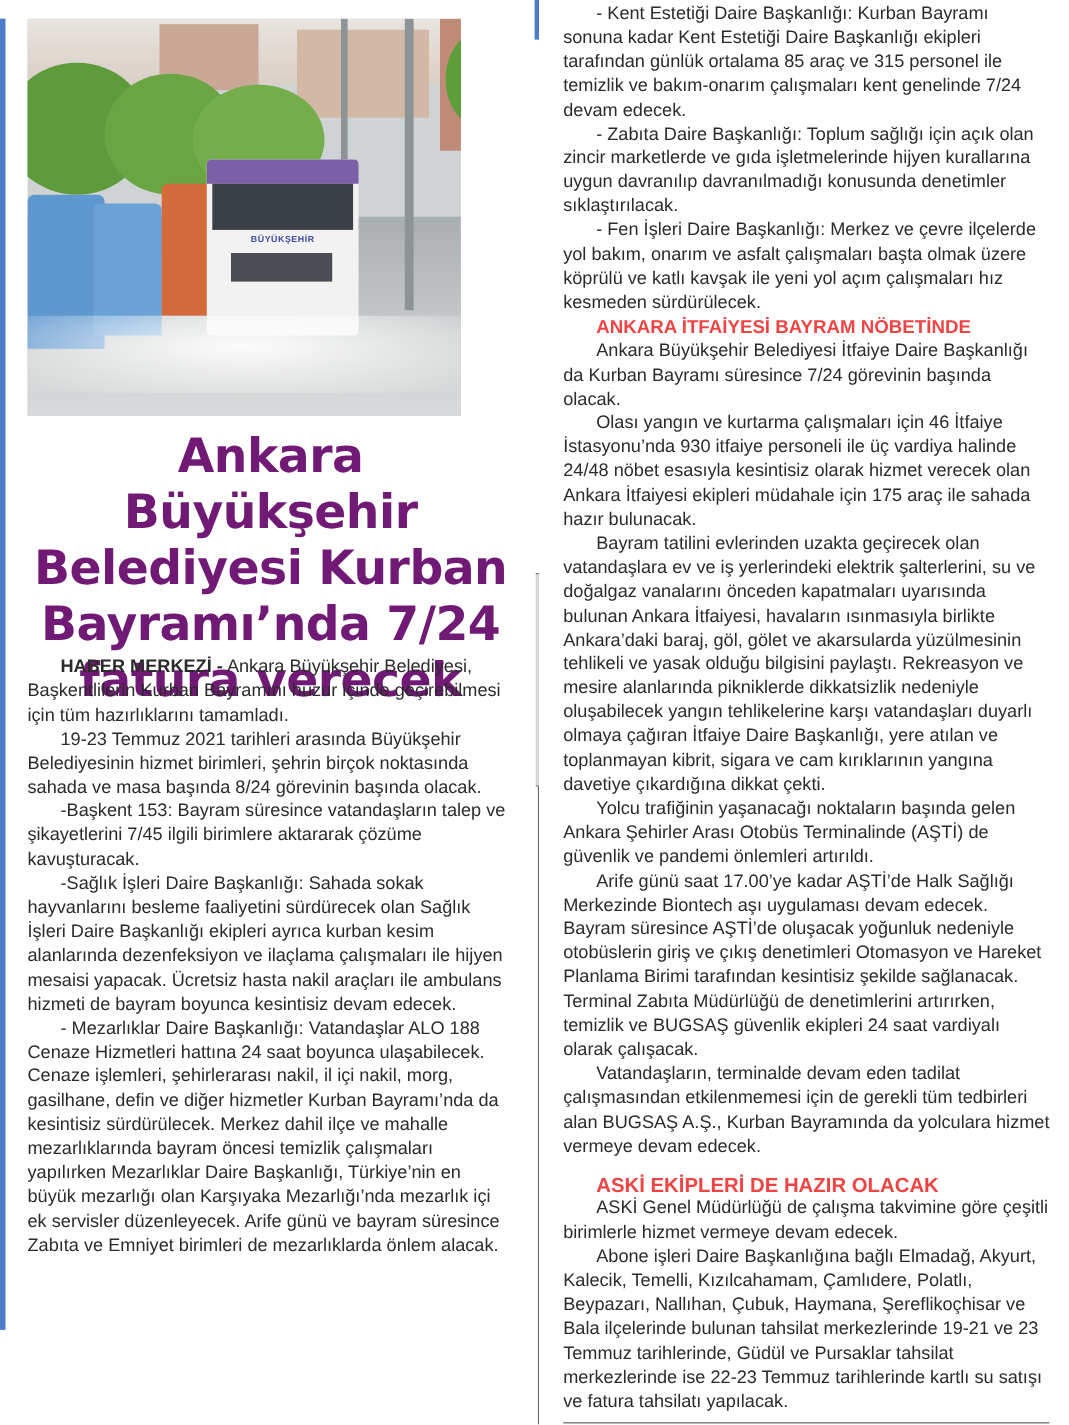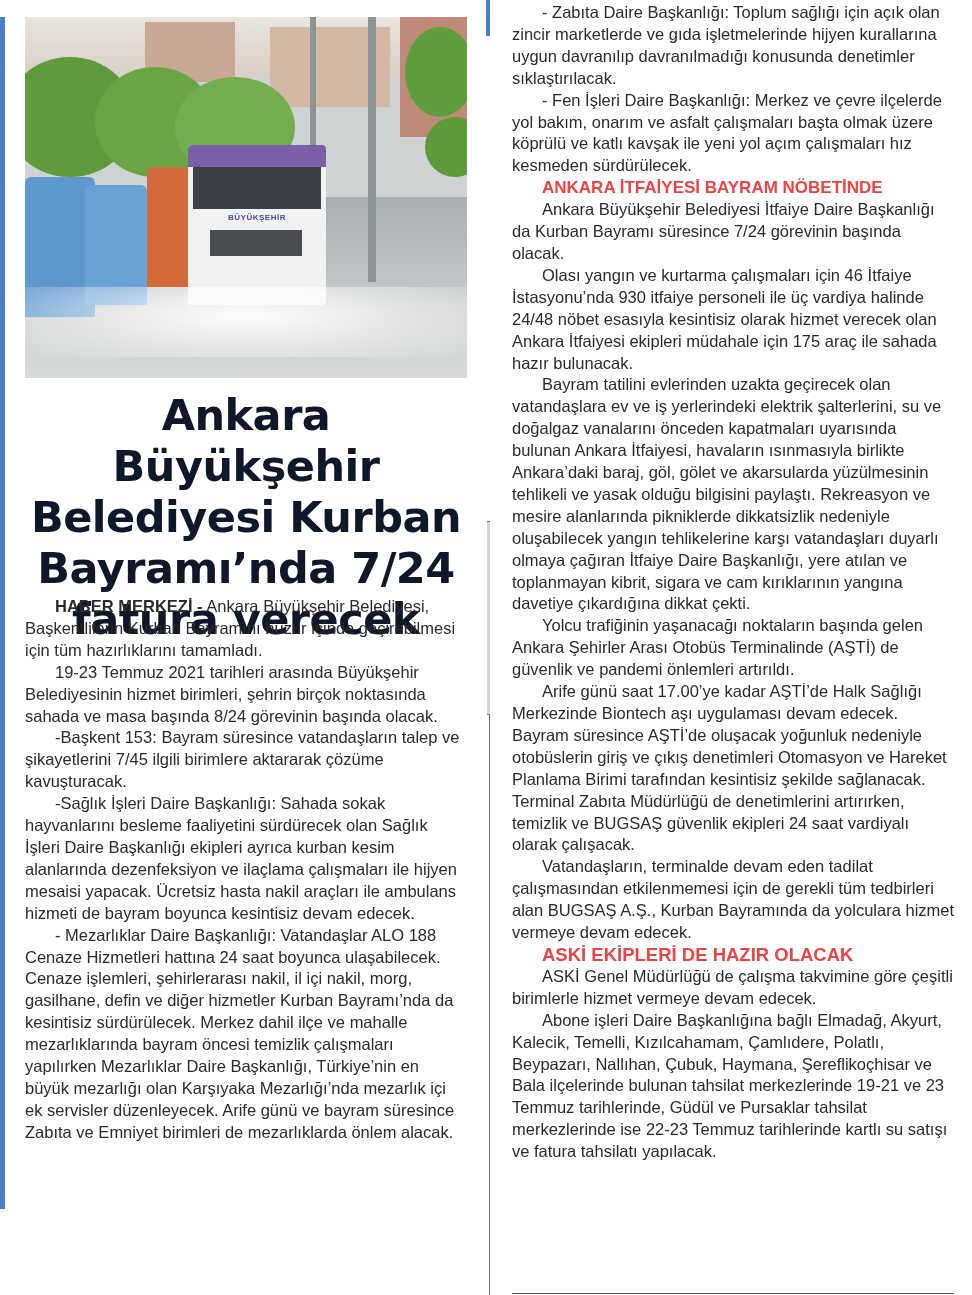--- a/index.html
+++ b/index.html
@@ -6,46 +6,46 @@
     html, body { width: 972px; height: 1295px; background: #ffffff; overflow: hidden; }
     body { position: relative; font-family: "Liberation Sans", sans-serif; color: #2a2a2a; }
 
     .blue-bar-left { position: absolute; left: 0; top: 17px; width: 5px; height: 1192px; background: #4a7cc7; }
     .blue-bar-right { position: absolute; left: 486px; top: 0; width: 4px; height: 36px; background: #4a7cc7; }
     .rule-right { position: absolute; left: 489px; top: 521px; width: 1px; height: 774px; background: #666; }
     .rule-right-shade { position: absolute; left: 487px; top: 521px; width: 3px; height: 194px; background: #d6d6d6; border-top: 1px solid #777; border-bottom: 1px solid #777; }
     .rule-bottom { position: absolute; left: 512px; top: 1293px; width: 442px; height: 1px; background: #555; }
 
     
-    .photo { position: absolute; left: 25px; top: 17px; width: 442px; height: 361px; overflow: hidden; background: #cfd3d4; }
+    .photo { position: absolute; left: 25px; top: 17px; width: 394px; height: 361px; overflow: hidden; background: #cfd3d4; }
     .photo .sky { position: absolute; left: 0; top: 0; width: 100%; height: 60px; background: linear-gradient(#e8e4df, #d9cfc6); }
     .photo .bldg { position: absolute; background: #c9a896; }
     .photo .tree { position: absolute; border-radius: 50%; background: #5f9a3d; }
     .photo .road { position: absolute; left: 0; top: 180px; width: 100%; height: 181px; background: linear-gradient(#a9aeb0, #c8cbcc 60%, #d8dadb); }
     .photo .spray { position: absolute; left: 0; top: 270px; width: 100%; height: 70px; background: radial-gradient(ellipse at 50% 40%, rgba(255,255,255,0.95), rgba(255,255,255,0.3) 70%, rgba(255,255,255,0) 100%); }
     .photo .truck { position: absolute; left: 163px; top: 128px; width: 138px; height: 160px; background: #f2f2f3; border-radius: 4px; }
     .photo .truck-top { position: absolute; left: 163px; top: 128px; width: 138px; height: 22px; background: #7b5fa8; border-radius: 4px 4px 0 0; }
     .photo .truck-glass { position: absolute; left: 168px; top: 150px; width: 128px; height: 42px; background: #3b4147; }
     .photo .truck-grill { position: absolute; left: 185px; top: 213px; width: 92px; height: 26px; background: #4a4e52; }
     .photo .truck-label { position: absolute; left: 170px; top: 196px; width: 124px; text-align: center; font-family: "Liberation Sans", sans-serif; font-weight: bold; font-size: 8px; color: #3c4aa0; letter-spacing: 0.5px; }
     .photo .bus { position: absolute; background: #5f97cf; border-radius: 6px 6px 0 0; }
     .photo .pole { position: absolute; background: #8d9496; }
 
     
     .headline { position: absolute; left: 25px; top: 390px; width: 442px; text-align: center;
-      font-family: "DejaVu Sans", sans-serif; font-weight: bold; font-size: 43px; line-height: 51px; color: #0f172a; letter-spacing: -0.5px; }
+      font-family: "DejaVu Sans", sans-serif; font-weight: bold; font-size: 43px; line-height: 51px; color: #701a75; letter-spacing: -0.5px; }
 
     
     .col { position: absolute; font-size: 16.5px; line-height: 21.9px; color: #2b2b2b; }
     .col-left { left: 25px; top: 596px; width: 440px; }
     .col-right { left: 512px; top: 2px; width: 445px; }
     .col p { text-indent: 30px; }
     .col .lead { font-weight: bold; }
     .col h2 { font-size: 17px; font-weight: bold; line-height: 21.9px; text-indent: 30px; color: #ef4444; }
-    .col h2.big { font-size: 18.5px; }
+    .col h2.big { font-size: 18.5px; margin-top: 13px; }
   </style>
 </head>
 <body>
 
 <div class="blue-bar-left"></div>
 <div class="blue-bar-right"></div>
 <div class="rule-right"></div>
 <div class="rule-right-shade"></div>
 <div class="rule-bottom"></div>
 
@@ -82,20 +82,21 @@
 
 <div class="col col-left">
   <p><span class="lead">HABER MERKEZİ -</span><span> Ankara Büyükşehir Belediyesi, Başkentlilerin Kurban Bayramını huzur içinde geçirebilmesi için tüm hazırlıklarını tamamladı.</span></p>
   <p>19-23 Temmuz 2021 tarihleri arasında Büyükşehir Belediyesinin hizmet birimleri, şehrin birçok noktasında sahada ve masa başında 8/24 görevinin başında olacak.</p>
   <p>-Başkent 153: Bayram süresince vatandaşların talep ve şikayetlerini 7/45 ilgili birimlere aktararak çözüme kavuşturacak.</p>
   <p>-Sağlık İşleri Daire Başkanlığı: Sahada sokak hayvanlarını besleme faaliyetini sürdürecek olan Sağlık İşleri Daire Başkanlığı ekipleri ayrıca kurban kesim alanlarında dezenfeksiyon ve ilaçlama çalışmaları ile hijyen mesaisi yapacak. Ücretsiz hasta nakil araçları ile ambulans hizmeti de bayram boyunca kesintisiz devam edecek.</p>
   <p>- Mezarlıklar Daire Başkanlığı: Vatandaşlar ALO 188 Cenaze Hizmetleri hattına 24 saat boyunca ulaşabilecek. Cenaze işlemleri, şehirlerarası nakil, il içi nakil, morg, gasilhane, defin ve diğer hizmetler Kurban Bayramı’nda da kesintisiz sürdürülecek. Merkez dahil ilçe ve mahalle mezarlıklarında bayram öncesi temizlik çalışmaları yapılırken Mezarlıklar Daire Başkanlığı, Türkiye’nin en büyük mezarlığı olan Karşıyaka Mezarlığı’nda mezarlık içi ek servisler düzenleyecek. Arife günü ve bayram süresince Zabıta ve Emniyet birimleri de mezarlıklarda önlem alacak.</p>
 </div>
 
 <div class="col col-right">
+  <p>- Kent Estetiği Daire Başkanlığı: Kurban Bayramı sonuna kadar Kent Estetiği Daire Başkanlığı ekipleri tarafından günlük ortalama 85 araç ve 315 personel ile temizlik ve bakım-onarım çalışmaları kent genelinde 7/24 devam edecek.</p>
   <p>- Zabıta Daire Başkanlığı: Toplum sağlığı için açık olan zincir marketlerde ve gıda işletmelerinde hijyen kurallarına uygun davranılıp davranılmadığı konusunda denetimler sıklaştırılacak.</p>
   <p>- Fen İşleri Daire Başkanlığı: Merkez ve çevre ilçelerde yol bakım, onarım ve asfalt çalışmaları başta olmak üzere köprülü ve katlı kavşak ile yeni yol açım çalışmaları hız kesmeden sürdürülecek.</p>
   <h2>ANKARA İTFAİYESİ BAYRAM NÖBETİNDE</h2>
   <p>Ankara Büyükşehir Belediyesi İtfaiye Daire Başkanlığı da Kurban Bayramı süresince 7/24 görevinin başında olacak.</p>
   <p>Olası yangın ve kurtarma çalışmaları için 46 İtfaiye İstasyonu’nda 930 itfaiye personeli ile üç vardiya halinde 24/48 nöbet esasıyla kesintisiz olarak hizmet verecek olan Ankara İtfaiyesi ekipleri müdahale için 175 araç ile sahada hazır bulunacak.</p>
   <p>Bayram tatilini evlerinden uzakta geçirecek olan vatandaşlara ev ve iş yerlerindeki elektrik şalterlerini, su ve doğalgaz vanalarını önceden kapatmaları uyarısında bulunan Ankara İtfaiyesi, havaların ısınmasıyla birlikte Ankara’daki baraj, göl, gölet ve akarsularda yüzülmesinin tehlikeli ve yasak olduğu bilgisini paylaştı. Rekreasyon ve mesire alanlarında pikniklerde dikkatsizlik nedeniyle oluşabilecek yangın tehlikelerine karşı vatandaşları duyarlı olmaya çağıran İtfaiye Daire Başkanlığı, yere atılan ve toplanmayan kibrit, sigara ve cam kırıklarının yangına davetiye çıkardığına dikkat çekti.</p>
   <p>Yolcu trafiğinin yaşanacağı noktaların başında gelen Ankara Şehirler Arası Otobüs Terminalinde (AŞTİ) de güvenlik ve pandemi önlemleri artırıldı.</p>
   <p>Arife günü saat 17.00’ye kadar AŞTİ’de Halk Sağlığı Merkezinde Biontech aşı uygulaması devam edecek. Bayram süresince AŞTİ’de oluşacak yoğunluk nedeniyle otobüslerin giriş ve çıkış denetimleri Otomasyon ve Hareket Planlama Birimi tarafından kesintisiz şekilde sağlanacak. Terminal Zabıta Müdürlüğü de denetimlerini artırırken, temizlik ve BUGSAŞ güvenlik ekipleri 24 saat vardiyalı olarak çalışacak.</p>
   <p>Vatandaşların, terminalde devam eden tadilat çalışmasından etkilenmemesi için de gerekli tüm tedbirleri alan BUGSAŞ A.Ş., Kurban Bayramında da yolculara hizmet vermeye devam edecek.</p>
   <h2 class="big">ASKİ EKİPLERİ DE HAZIR OLACAK</h2>

